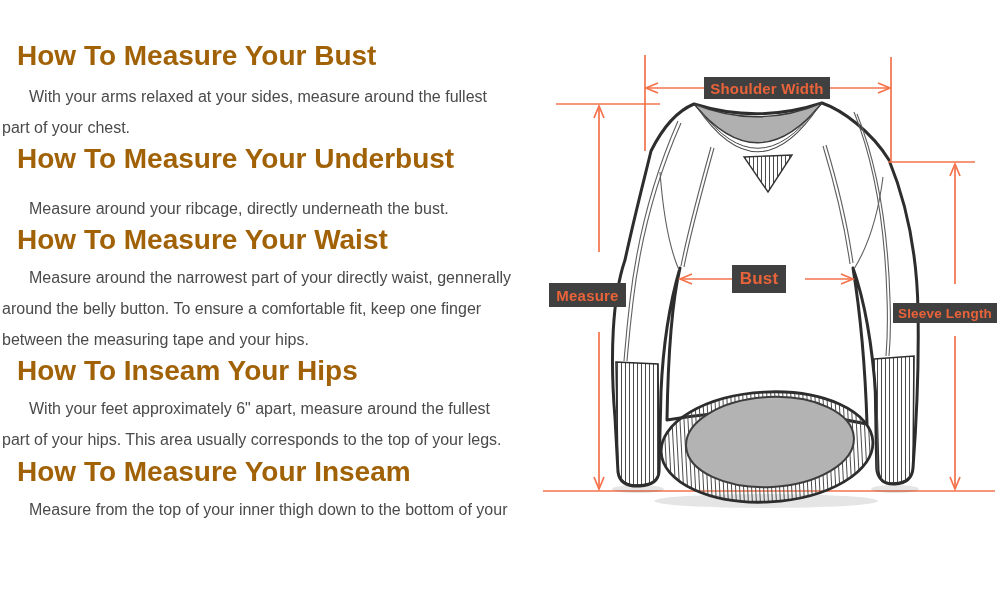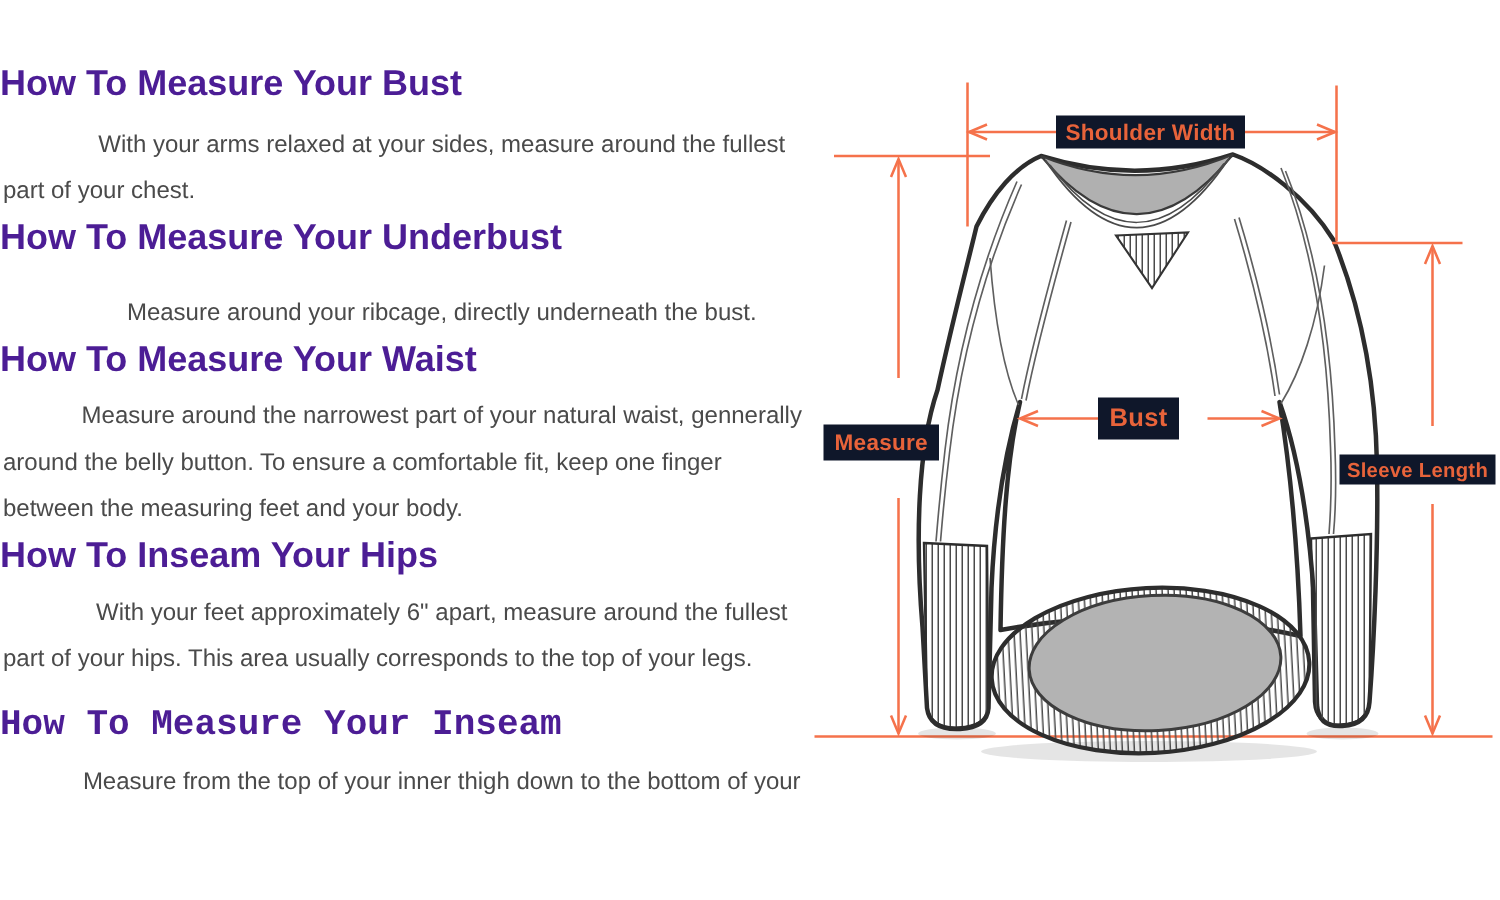--- a/index.html
+++ b/index.html
@@ -1,30 +1,30 @@
 <!DOCTYPE html>
 <html><head>
 <meta charset="utf-8">
 <style>
   html,body{margin:0;padding:0;background:#ffffff;}
   #page{position:relative;width:1000px;height:600px;background:#fff;overflow:hidden;
         font-family:"Liberation Sans",sans-serif;}
   
   .col{position:absolute;left:0;top:0;width:560px;}
-  .hd{margin:0;font-size:24px;line-height:23px;font-weight:700;color:#4c1d95;}
+  .hd{margin:0;padding-left:17px;font-size:28px;line-height:23px;font-weight:700;color:#a16207;}
   .hd.m1{margin-top:44px;} .hd.m2{margin-top:4px;} .hd.m3{margin-top:4px;}
-  .hd.m4{margin-top:4px;} .hd.m5{margin-top:17px;font-family:Liberation Mono, monospace;}
+  .hd.m4{margin-top:4px;} .hd.m5{margin-top:5px;}
   .para{margin:0;color:#4a4a4a;font-size:16px;}
   .para.g1{margin-top:14px;} .para.g2{margin-top:23px;} .para.g3{margin-top:11px;}
   .para.g4{margin-top:11px;} .para.g5{margin-top:11px;}
   .ln{height:31px;line-height:31px;padding-left:2px;white-space:nowrap;}
-  .ln.ind{padding-left:29px;text-align:center;}
+  .ln.ind{padding-left:29px;}
   
   #diagram-svg{position:absolute;left:0;top:0;width:1000px;height:600px;}
-  .dim-label{position:absolute;background:#0f172a;color:#e8633a;font-weight:700;
+  .dim-label{position:absolute;background:#404040;color:#e8633a;font-weight:700;
              display:flex;align-items:center;justify-content:center;letter-spacing:.2px;}
   #lbl-shoulder{left:704px;top:77px;width:126px;height:22px;font-size:15px;}
   #lbl-bust{left:732px;top:265px;width:54px;height:28px;font-size:17px;}
   #lbl-length{left:549px;top:283px;width:77px;height:24px;font-size:15px;}
   #lbl-sleeve{left:893px;top:303px;width:104px;height:20px;font-size:13.5px;}
 </style>
 </head>
 <body>
 
 <div id="page">
@@ -37,23 +37,23 @@
       <div class="ln">part of your chest.</div>
     </div>
 
     <div class="hd m2">How To Measure Your Underbust</div>
     <div class="para g2">
       <div class="ln ind">Measure around your ribcage, directly underneath the bust.</div>
     </div>
 
     <div class="hd m3">How To Measure Your Waist</div>
     <div class="para g3">
-      <div class="ln ind">Measure around the narrowest part of your natural waist, gennerally</div>
+      <div class="ln ind">Measure around the narrowest part of your directly waist, gennerally</div>
       <div class="ln">around the belly button. To ensure a comfortable fit, keep one finger</div>
-      <div class="ln">between the measuring feet and your body.</div>
+      <div class="ln">between the measuring tape and your hips.</div>
     </div>
 
     <div class="hd m4">How To Inseam Your Hips</div>
     <div class="para g4">
       <div class="ln ind">With your feet approximately 6" apart, measure around the fullest</div>
       <div class="ln">part of your hips. This area usually corresponds to the top of your legs.</div>
     </div>
 
     <div class="hd m5">How To Measure Your Inseam</div>
     <div class="para g5">

